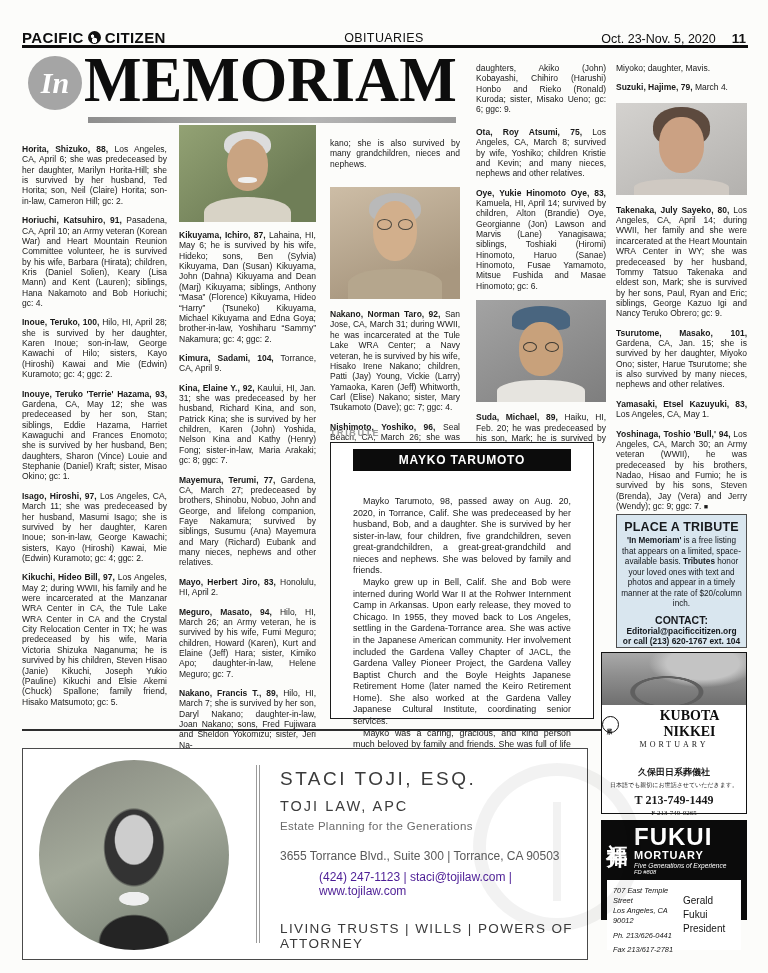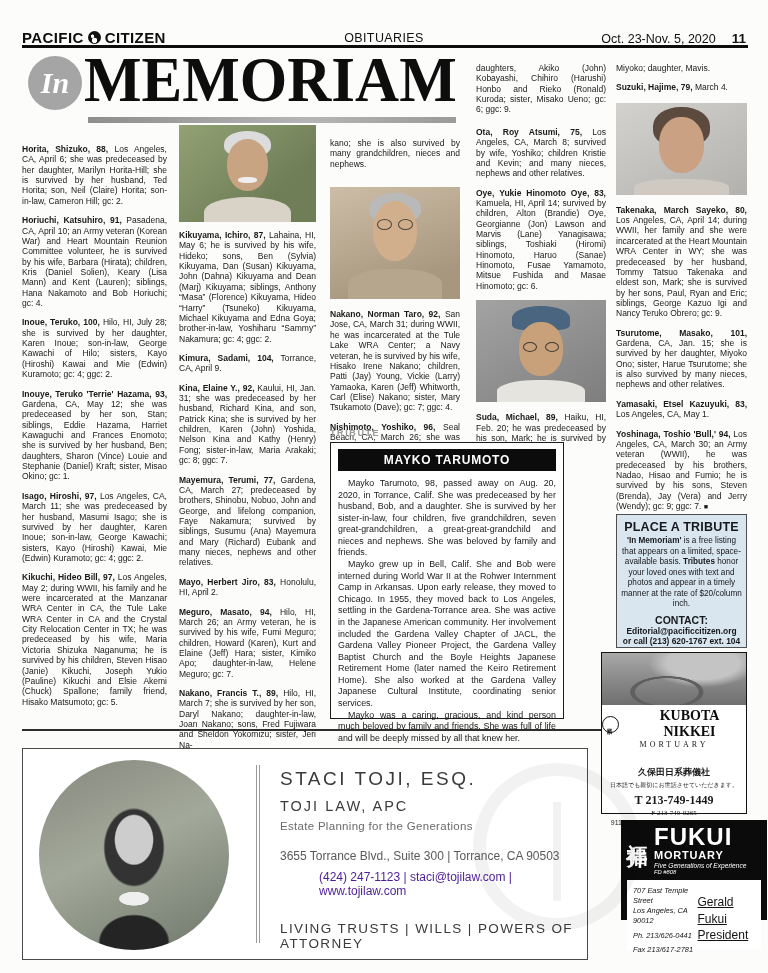--- a/index.html
+++ b/index.html
@@ -61,25 +61,25 @@
   .p-suda .torso { left:16%; top:80px; width:68%; height:24px; background:#e6e4df; border-radius:45% 45% 0 0; }
 
   .p-takenaka { height:92px; margin:10px 0 10px 0; background:linear-gradient(150deg,#d4d2cf,#b3b1ae); }
   .p-takenaka .hair { left:28%; top:4px; width:44%; height:40px; background:#5d4a3e; border-radius:48% 48% 42% 42%; }
   .p-takenaka .face { left:33%; top:14px; width:34%; height:56px; background:#cba183; border-radius:47%; }
   .p-takenaka .torso { left:14%; top:76px; width:72%; height:18px; background:#cfc9c2; border-radius:45% 45% 0 0; }
 
   
   .tribute-label { position:absolute; left:330px; top:428px; font-size:9px; font-weight:bold;
     color:#9a9a9a; letter-spacing:1.6px; }
-  .tribute-box { position:absolute; left:330px; top:442px; width:234px; height:277px;
-    border:1.5px solid #1c1c1c; background:#fff; box-sizing:border-box; padding:6px 7px; }
+  .tribute-box { position:absolute; left:330px; top:442px; width:264px; height:277px;
+    border:1.5px solid #1c1c1c; background:#fff; box-sizing:border-box; padding:6px 22px; }
   .tribute-header { background:#0c0c0c; color:#fff; text-align:center; font-weight:bold;
     font-size:12px; letter-spacing:.8px; padding:4px 0 4px 0; }
-  .tribute-body { margin-top:7px; font-size:8.9px; line-height:1.3; text-align:justify; color:#191919; }
+  .tribute-body { margin-top:25px; font-size:8.9px; line-height:1.3; text-align:justify; color:#191919; }
   .tribute-body p { margin:0; text-indent:10px; }
 
   .separator { position:absolute; left:22px; top:729px; width:586px; height:2px; background:#2e2e2e; }
 
   
   .place-box { position:absolute; left:616px; top:514px; width:131px; height:134px;
     background:#d9e6ef; border:1px solid #4e4e4e; box-sizing:border-box; padding:5px 4px;
     text-align:center; color:#15181c; }
   .place-title { font-size:12.5px; font-weight:bold; letter-spacing:.2px; }
   .place-body { font-size:8.2px; line-height:1.28; margin-top:2px; }
@@ -101,33 +101,33 @@
   .kubota-mortuary { font-family:"Liberation Serif", serif; font-size:8px; letter-spacing:3px; margin-top:0px; }
   .kubota-jp1 { font-size:9px; font-weight:bold; margin-top:17px; }
   .kubota-jp2 { font-size:6px; margin-top:2px; }
   .kubota-tel { font-family:"Liberation Serif", serif; font-size:12px; font-weight:bold; margin-top:3px; }
   .kubota-fax { font-family:"Liberation Serif", serif; font-size:7px; margin-top:1px; }
   .kubota-addr { font-size:7px; margin-top:2px; }
   .kubota-web { font-size:7px; margin-top:2px; }
 
   
   .fukui { position:absolute; left:601px; top:820px; width:146px; height:100px;
-    background:#0b0b0b; color:#fff; box-sizing:border-box; padding:6px 6px;margin-left:20px; }
+    background:#0b0b0b; color:#fff; box-sizing:border-box; padding:6px 6px; }
   .fukui-head { display:flex; gap:6px; align-items:flex-start; }
   .fukui-kanji { writing-mode:vertical-rl; font-size:21px; font-weight:bold; letter-spacing:3px; line-height:1; margin-top:1px; }
   .fukui-name { font-size:24px; font-weight:bold; letter-spacing:1px; line-height:.95; }
   .fukui-sub { font-size:11px; font-weight:bold; letter-spacing:.8px; }
   .fukui-tagline { font-size:6.6px; font-style:italic; margin-top:1px; }
   .fukui-fd { font-size:5.8px; font-style:italic; }
   .fukui-card { background:#fff; color:#141414; margin-top:5px; padding:6px 6px; height:58px;
     display:flex; justify-content:space-between; }
   .fukui-card .addr { font-size:7.4px; font-style:italic; line-height:1.35; }
   .fukui-card .ph { font-size:7.4px; font-style:italic; margin-top:5px; }
   .fukui-card .fx { font-size:7.4px; font-style:italic; margin-top:5px; }
-  .fukui-card .who { font-size:12px; line-height:1.4; margin-top:8px;text-decoration:underline; }
+  .fukui-card .who { font-size:10px; line-height:1.4; margin-top:8px; }
 
   
   .staci { position:absolute; left:22px; top:748px; width:566px; height:212px;
     border:1.5px solid #4a4a4a; background:#fff; box-sizing:border-box; }
   .staci-photo { position:absolute; left:16px; top:11px; width:190px; height:190px; border-radius:50%;
     background:
       radial-gradient(ellipse 26px 12px at 50% 73%, #efefef 55%, transparent 60%),
       radial-gradient(ellipse 56px 44px at 50% 96%, #242424 60%, transparent 64%),
       radial-gradient(ellipse 30px 39px at 50% 42%, #cdcdcd 62%, transparent 66%),
       radial-gradient(ellipse 48px 62px at 50% 46%, #333 60%, transparent 64%),
@@ -162,21 +162,21 @@
   </div>
   <div class="header-rule"></div>
 
   <div class="in-circle">In</div>
   <div class="memoriam-word">MEMORIAM</div>
   <div class="memoriam-bar"></div>
 
   <div class="col" style="left:22px; top:136px; width:145px;">
     <p class="obit"><b>Horita, Shizuko, 88,</b> <span>Los Angeles, CA, April 6; she was predeceased by her daughter, Marilyn Horita-Hill; she is survived by her husband, Ted Horita; son, Neil (Claire) Horita; son-in-law, Cameron Hill; gc: 2.</span></p>
     <p class="obit"><b>Horiuchi, Katsuhiro, 91,</b> <span>Pasadena, CA, April 10; an Army veteran (Korean War) and Heart Mountain Reunion Committee volunteer, he is survived by his wife, Barbara (Hirata); children, Kris (Daniel Solien), Keary (Lisa Mann) and Kent (Lauren); siblings, Hana Nakamoto and Bob Horiuchi; gc: 4.</span></p>
-    <p class="obit"><b>Inoue, Teruko, 100,</b> <span>Hilo, HI, July 28; she is survived by her daughter, Karen Inoue; son-in-law, George Kawachi of Hilo; sisters, Kayo (Hiroshi) Kawai and Mie (Edwin) Kuramoto; gc: 4; ggc: 2.</span></p>
+    <p class="obit"><b>Inoue, Teruko, 100,</b> <span>Hilo, HI, April 28; she is survived by her daughter, Karen Inoue; son-in-law, George Kawachi of Hilo; sisters, Kayo (Hiroshi) Kawai and Mie (Edwin) Kuramoto; gc: 4; ggc: 2.</span></p>
     <p class="obit"><b>Inouye, Teruko 'Terrie' Hazama, 93,</b> <span>Gardena, CA, May 12; she was predeceased by her son, Stan; siblings, Eddie Hazama, Harriet Kawaguchi and Frances Enomoto; she is survived by her husband, Ben; daughters, Sharon (Vince) Louie and Stephanie (Daniel) Kraft; sister, Misao Okino; gc: 1.</span></p>
     <p class="obit"><b>Isago, Hiroshi, 97,</b> <span>Los Angeles, CA, March 11; she was predeceased by her husband, Masumi Isago; she is survived by her daughter, Karen Inoue; son-in-law, George Kawachi; sisters, Kayo (Hiroshi) Kawai, Mie (Edwin) Kuramoto; gc: 4; ggc: 2.</span></p>
     <p class="obit"><b>Kikuchi, Hideo Bill, 97,</b> <span>Los Angeles, May 2; during WWII, his family and he were incarcerated at the Manzanar WRA Center in CA, the Tule Lake WRA Center in CA and the Crystal City Relocation Center in TX; he was predeceased by his wife, Maria Victoria Shizuka Naganuma; he is survived by his children, Steven Hisao (Janie) Kikuchi, Joseph Yukio (Pauline) Kikuchi and Elsie Akemi (Chuck) Spallone; family friend, Hisako Matsumoto; gc: 5.</span></p>
   </div>
 
   <div class="col" style="left:179px; top:125px; width:137px;">
     <div class="photo p-kikuyama">
       <i class="hair"></i>
       <i class="face"></i>
       <i class="stache"></i>
@@ -219,21 +219,21 @@
   </div>
 
   <div class="col" style="left:616px; top:55px; width:131px;">
     <p class="obit">Miyoko; daughter, Mavis.</p>
     <p class="obit"><b>Suzuki, Hajime, 79,</b> <span>March 4.</span></p>
     <div class="photo p-takenaka">
       <i class="hair"></i>
       <i class="face"></i>
       <i class="torso"></i>
     </div>
-    <p class="obit"><b>Takenaka, March Sayeko, 80,</b> <span>Los Angeles, CA, April 14; during WWII, her family and she were incarcerated at the Heart Mountain WRA Center in WY; she was predeceased by her husband, Tommy Tatsuo Takenaka and eldest son, Mark; she is survived by her sons, Paul, Ryan and Eric; siblings, George Kazuo Igi and Nancy Teruko Obrero; gc: 9.</span></p>
+    <p class="obit"><b>Takenaka, July Sayeko, 80,</b> <span>Los Angeles, CA, April 14; during WWII, her family and she were incarcerated at the Heart Mountain WRA Center in WY; she was predeceased by her husband, Tommy Tatsuo Takenaka and eldest son, Mark; she is survived by her sons, Paul, Ryan and Eric; siblings, George Kazuo Igi and Nancy Teruko Obrero; gc: 9.</span></p>
     <p class="obit"><b>Tsurutome, Masako, 101,</b> <span>Gardena, CA, Jan. 15; she is survived by her daughter, Miyoko Ono; sister, Harue Tsurutome; she is also survived by many nieces, nephews and other relatives.</span></p>
     <p class="obit"><b>Yamasaki, Etsel Kazuyuki, 83,</b> <span>Los Angeles, CA, May 1.</span></p>
     <p class="obit"><b>Yoshinaga, Toshio 'Bull,' 94,</b> <span>Los Angeles, CA, March 30; an Army veteran (WWII), he was predeceased by his brothers, Nadao, Hisao and Fumio; he is survived by his sons, Steven (Brenda), Jay (Vera) and Jerry (Wendy); gc: 9; ggc: 7.</span> <span class="endmark">■</span></p>
   </div>
 
   <div class="tribute-label">TRIBUTE</div>
   <div class="tribute-box">
     <div class="tribute-header">MAYKO TARUMOTO</div>
     <div class="tribute-body">
       <p>Mayko Tarumoto, 98, passed away on Aug. 20, 2020, in Torrance, Calif. She was predeceased by her husband, Bob, and a daughter. She is survived by her sister-in-law, four children, five grandchildren, seven great-grandchildren, a great-great-grandchild and nieces and nephews. She was beloved by family and friends.</p>

